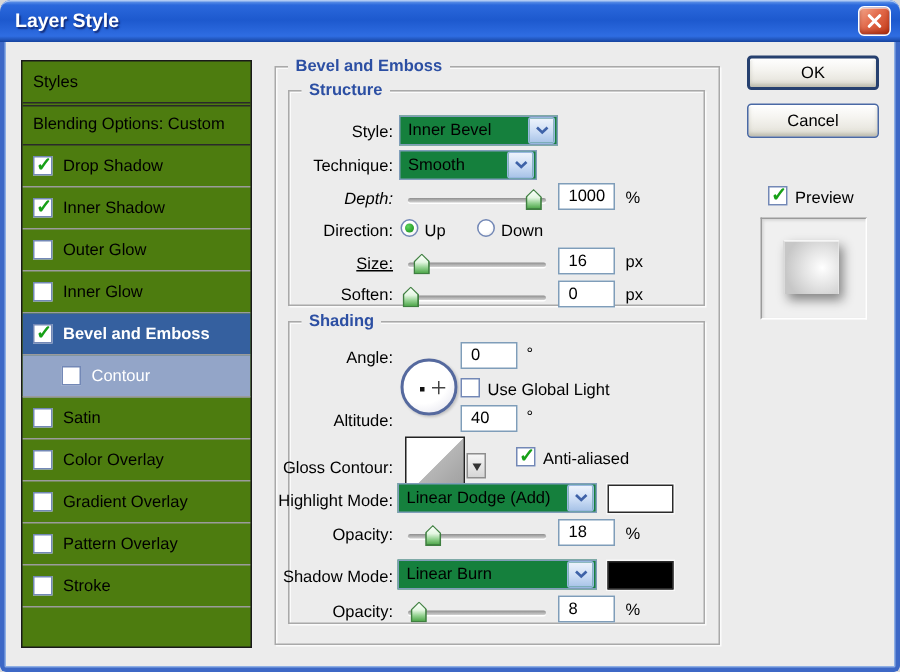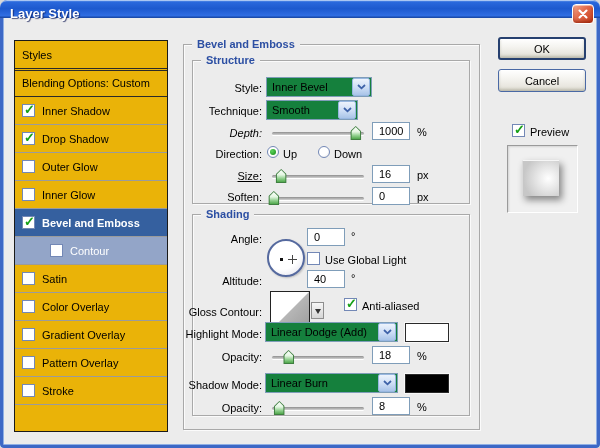--- a/index.html
+++ b/index.html
@@ -4,40 +4,40 @@
 <style>
   html,body{margin:0;padding:0;background:#D8D8D8;}
   .dialog{
     position:relative;width:600px;height:448px;overflow:hidden;
     font-family:"Liberation Sans",sans-serif;font-size:11px;color:#000;
     background:#ECECEC;border-radius:7px 7px 4px 4px;
   }
   .frame{position:absolute;inset:0;border-radius:7px 7px 4px 4px;pointer-events:none;
     box-shadow:inset 0 0 0 3px #3D68C6, inset 0 0 0 4px #8FAFE4;z-index:50;}
   
-  .titlebar{position:absolute;left:0;top:0;right:0;height:18px;z-index:60;
+  .titlebar{position:absolute;left:0;top:0;right:0;height:28px;z-index:60;
     background:linear-gradient(180deg,#76A5EC 0%,#2A68DC 12%,#1D59CE 48%,#2F6DE2 86%,#16439E 100%);
     border-radius:7px 7px 0 0;
     box-shadow:inset 0 1px 0 rgba(255,255,255,.45);}
   .title{position:absolute;left:10px;top:6px;color:#fff;font-weight:bold;font-size:13px;
     text-shadow:1px 1px 1px rgba(10,20,80,.7);}
   .close-btn{position:absolute;right:6px;top:4px;width:22px;height:20px;border-radius:4px;
     border:1px solid #FFFFFF;box-sizing:border-box;display:flex;align-items:center;justify-content:center;
     background:linear-gradient(135deg,#F4A98E 0%,#E2694A 45%,#C33A17 100%);
     box-shadow:inset 0 1px 0 rgba(255,255,255,.5), inset 0 -2px 3px rgba(120,20,0,.5);}
   
   .listbox{position:absolute;left:14px;top:40px;width:154px;height:392px;box-sizing:border-box;
-    border:1px solid #1A1A1A;background:#eab308;z-index:5;overflow:hidden;}
+    border:1px solid #1A1A1A;background:#4d7c0f;z-index:5;overflow:hidden;}
   .list-row{height:28px;box-sizing:border-box;border-bottom:1px solid #9B9B9B;
     display:flex;align-items:center;padding-left:7px;position:relative;}
   .list-header{border-bottom:1px solid #2A2A2A;}
   .list-header::after{content:'';position:absolute;left:0;right:0;bottom:-3px;height:1px;background:#2A2A2A;z-index:2;}
   .list-item.plain{border-bottom-color:#2A2A2A;}
   .list-item.selected{background:#35609F;color:#FFFFFF;font-weight:bold;}
-  .list-item.sub{background:#93A5C8;color:#FFFFFF;padding-left:35px;}
+  .list-item.sub{background:#93A5C8;color:#FFFFFF;padding-left:26px;}
   
   .cb{width:13px;height:13px;box-sizing:border-box;background:#fff;border:1px solid #7388B6;
     margin-right:7px;position:relative;flex:none;}
   .cb.on::after{content:"\2713";position:absolute;left:1px;top:-3px;color:#17A017;
     font-weight:bold;font-size:13px;line-height:16px;}
   .acb{position:absolute;margin:0;}
   .radio{position:absolute;width:12px;height:12px;box-sizing:border-box;border:1px solid #7388B6;
     border-radius:50%;background:radial-gradient(circle at 35% 30%,#FFFFFF 55%,#E4E4E4 100%);}
   .radio.on::after{content:'';position:absolute;left:2px;top:2px;width:6px;height:6px;border-radius:50%;
     background:radial-gradient(circle at 35% 35%,#5ED45E,#128812);}
@@ -109,25 +109,25 @@
     <div class="list-row list-header">
       <span class="lbl">Styles</span>
     </div>
     <div id="style-items">
         <div class="list-row list-item plain">
 
     <span class="lbl">Blending Options: Custom</span>
   </div>
         <div class="list-row list-item">
     <span class="cb on"></span>
+    <span class="lbl">Drop Shadow</span>
+  </div>
+        <div class="list-row list-item">
+    <span class="cb on"></span>
     <span class="lbl">Inner Shadow</span>
-  </div>
-        <div class="list-row list-item">
-    <span class="cb on"></span>
-    <span class="lbl">Drop Shadow</span>
   </div>
         <div class="list-row list-item">
     <span class="cb"></span>
     <span class="lbl">Outer Glow</span>
   </div>
         <div class="list-row list-item">
     <span class="cb"></span>
     <span class="lbl">Inner Glow</span>
   </div>
         <div class="list-row list-item selected">

